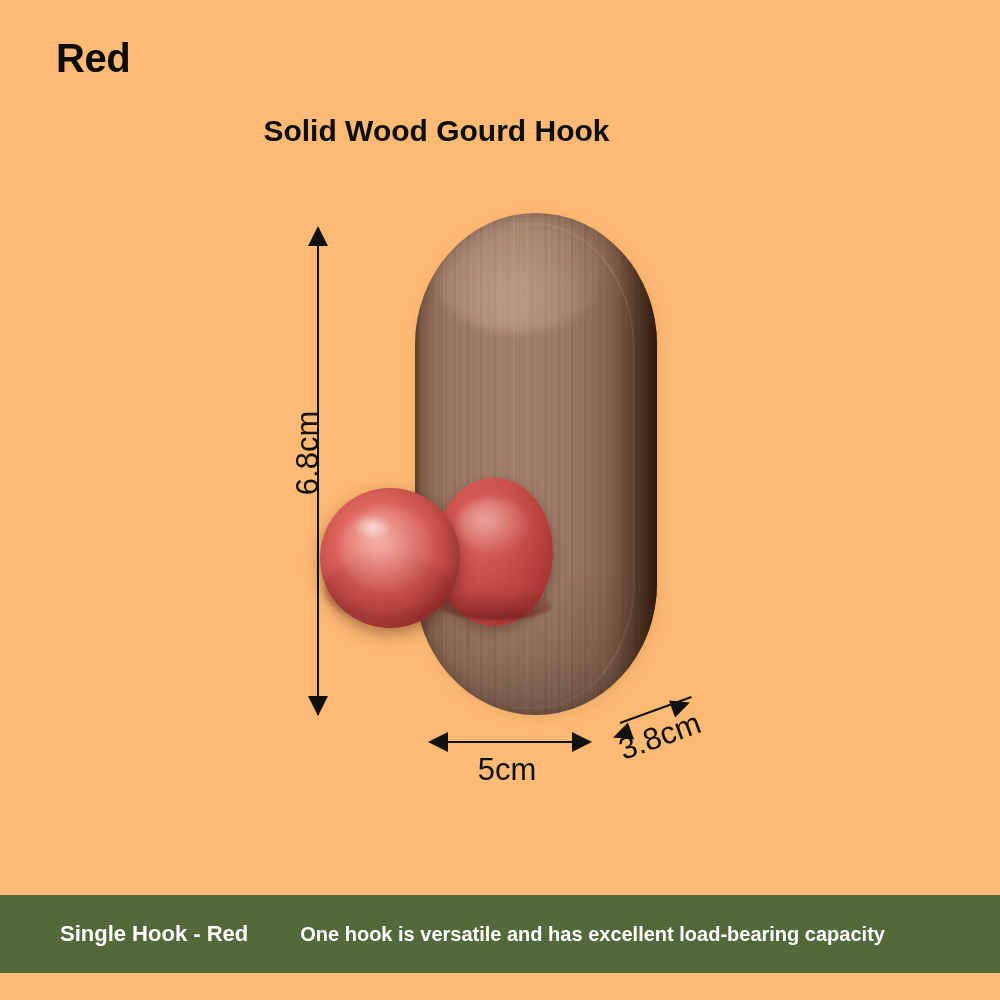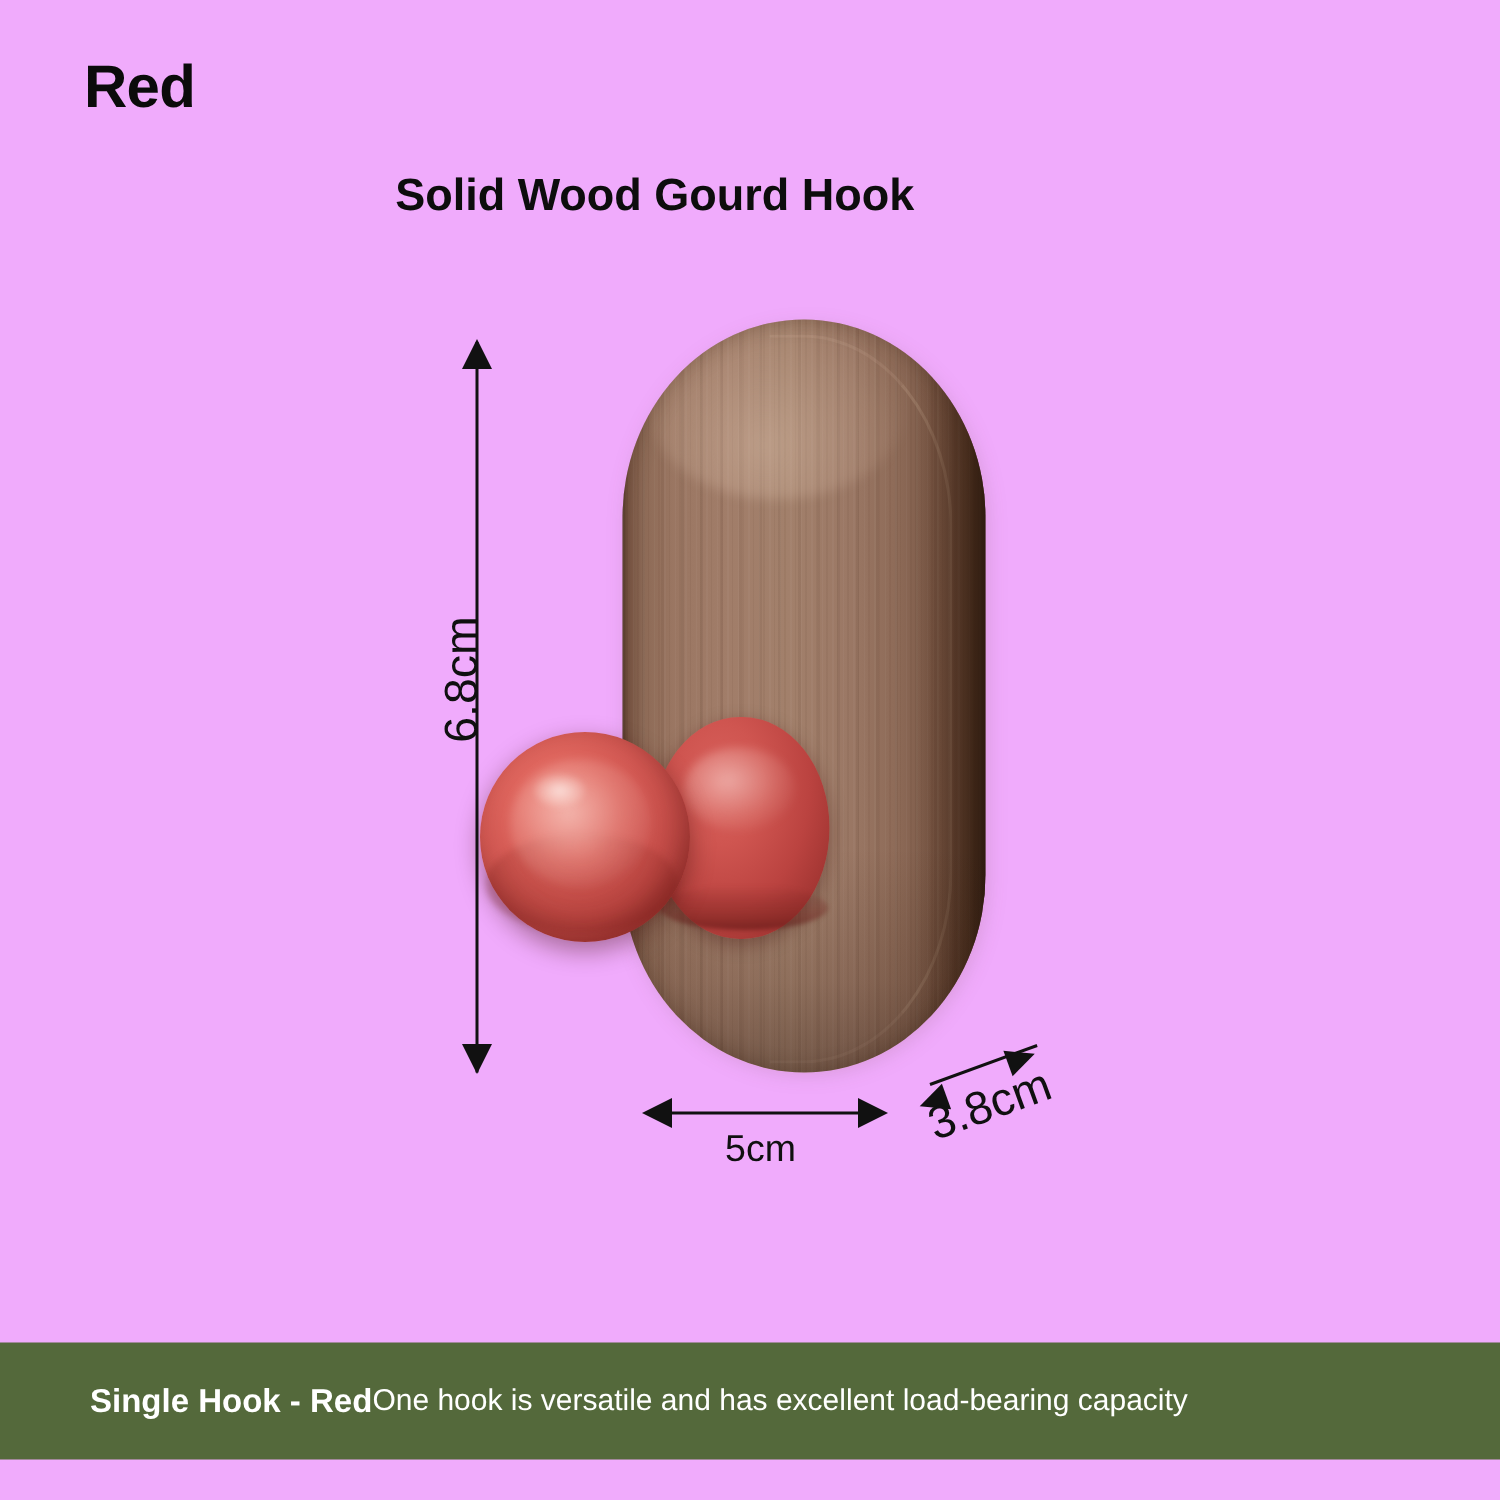--- a/index.html
+++ b/index.html
@@ -7,21 +7,21 @@
     padding: 0;
     background: #ffffff;
   }
   body {
     font-family: "Liberation Sans", sans-serif;
   }
   .page {
     position: relative;
     width: 1000px;
     height: 1000px;
-    background: #f0abfc;
+    background: #fdba74;
     overflow: hidden;
   }
 
   
   .color-label {
     position: absolute;
     left: 56px;
     top: 38px;
     font-size: 40px;
     font-weight: 700;
@@ -341,21 +341,21 @@
     border-top: 10px solid transparent;
     border-bottom: 10px solid transparent;
     border-left: 20px solid #111111;
   }
   .dim-h-label {
     position: absolute;
     left: 432px;
     top: 752px;
     width: 150px;
     text-align: center;
-    font-size: 25px;
+    font-size: 31px;
     color: #101010;
     white-space: nowrap;
   }
 
   .dim-d-wrap {
     position: absolute;
     left: 606px;
     top: 698px;
     width: 130px;
     height: 90px;
@@ -411,22 +411,23 @@
     align-items: center;
   }
   .banner-title {
     margin-left: 60px;
     font-size: 22px;
     font-weight: 700;
     color: #ffffff;
     white-space: nowrap;
   }
   .banner-desc {
+    margin-left: 52px;
     font-size: 20px;
-    font-weight: 400;
+    font-weight: 700;
     color: #ffffff;
     white-space: nowrap;
   }
 </style>
 </head>
 <body>
 
 <div class="page">
 
   <div class="color-label">Red</div>

